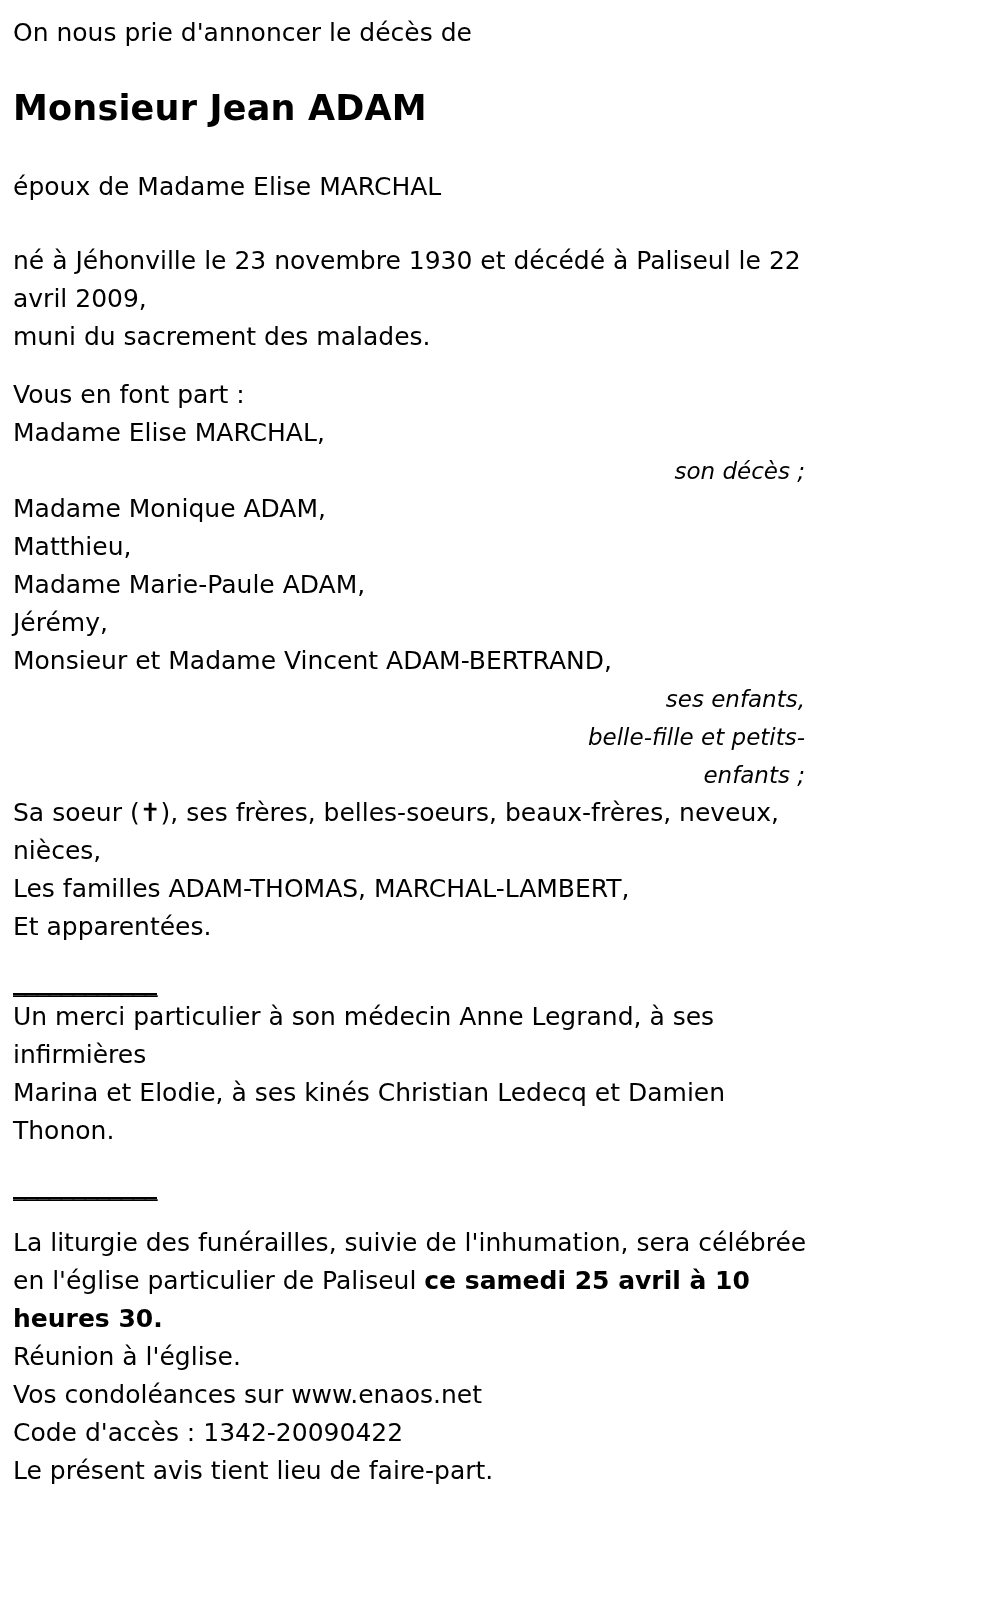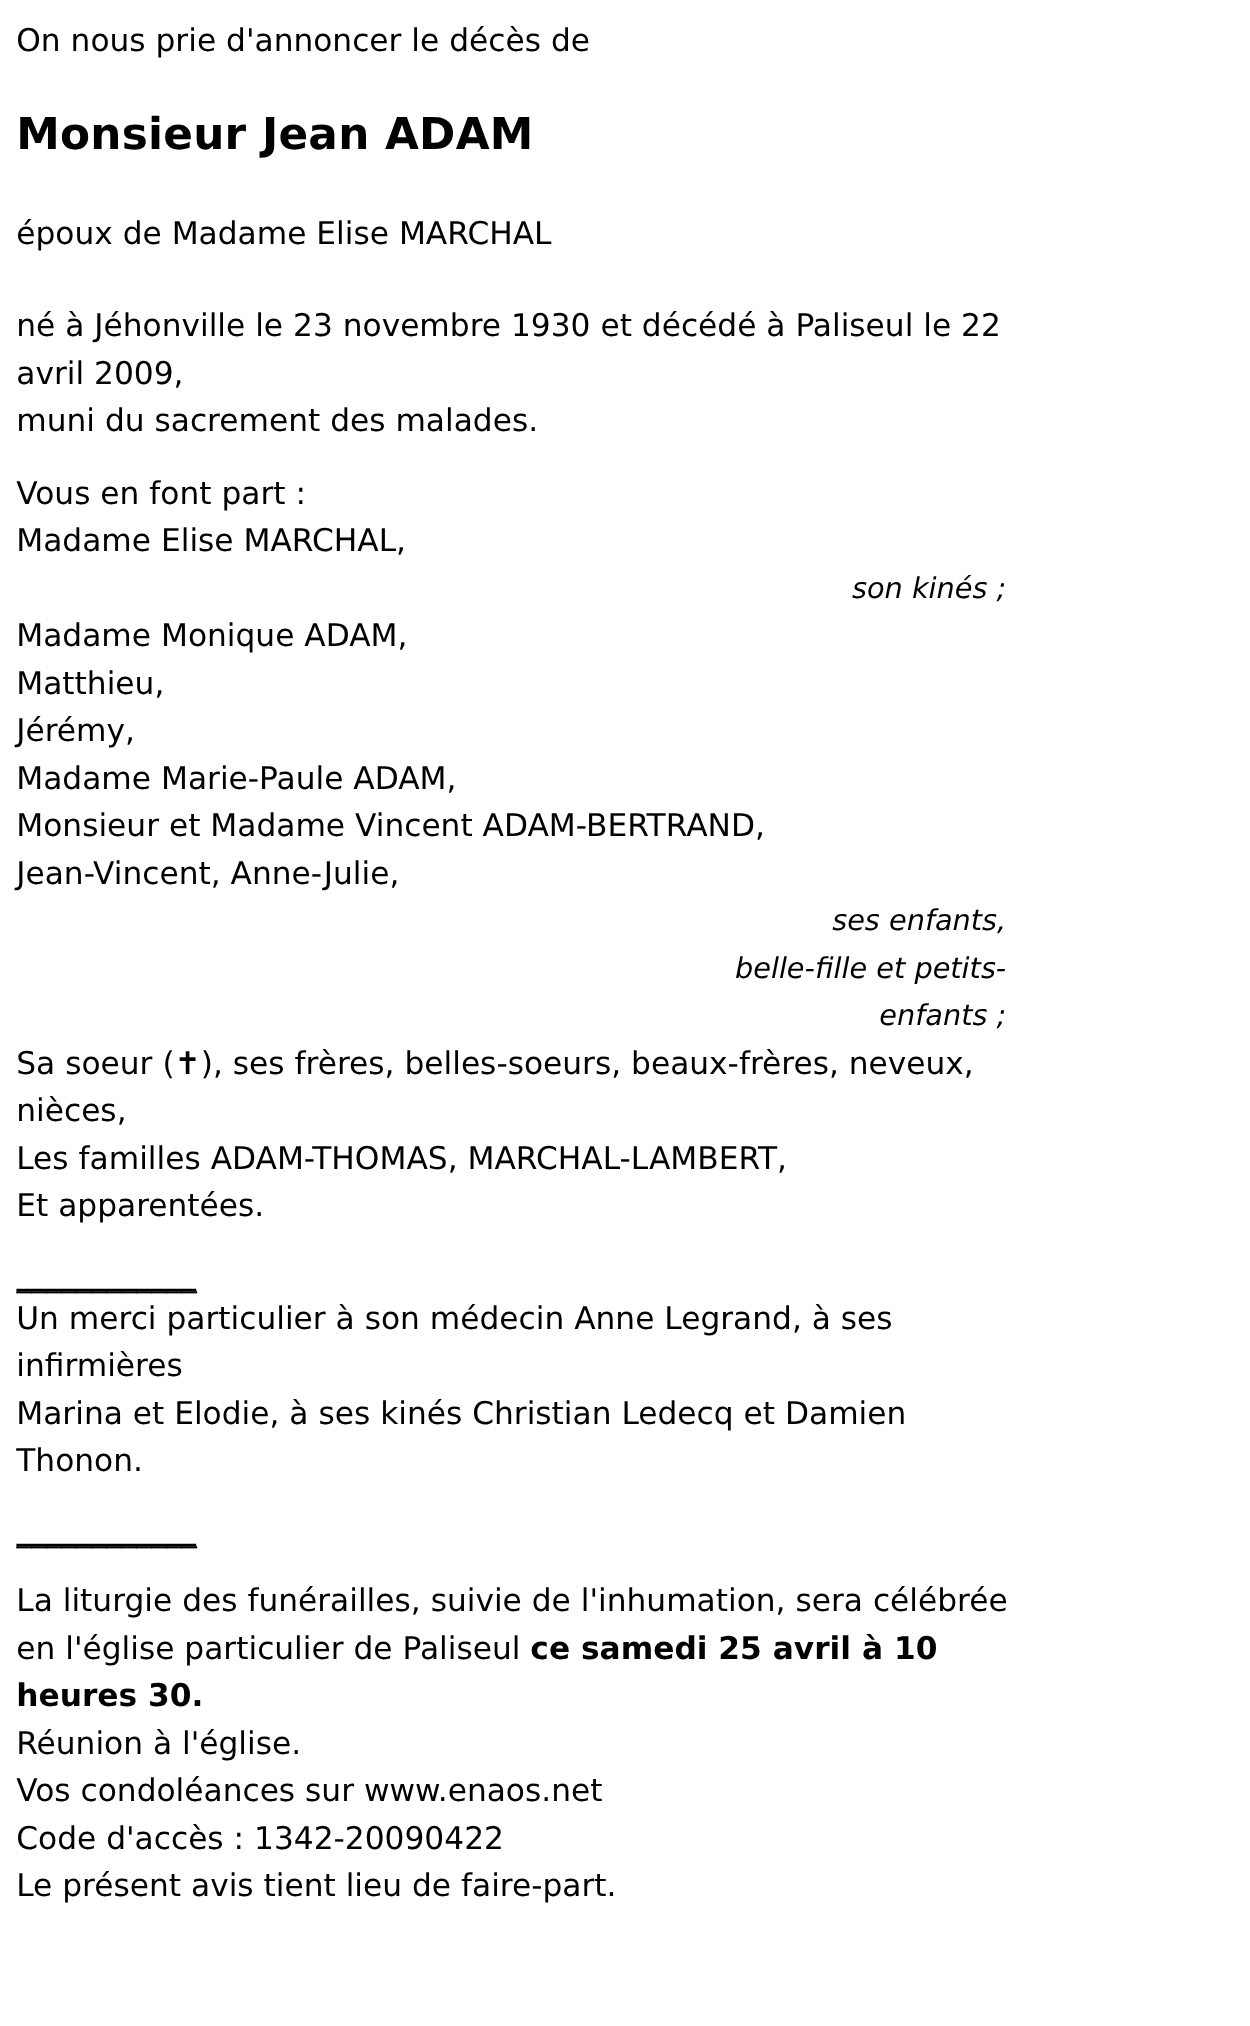--- a/index.html
+++ b/index.html
@@ -120,28 +120,27 @@
   <div class="deceased-name">Monsieur Jean ADAM</div>
 
   <div class="spouse-of">époux de Madame Elise MARCHAL</div>
 
   <div class="birth-death">né à Jéhonville le 23 novembre 1930 et décédé à Paliseul le 22 avril 2009,</div>
   <div class="sacrament">muni du sacrement des malades.</div>
 
   <div class="announce-intro">Vous en font part :</div>
 
   <div class="mourner">Madame Elise MARCHAL,</div>
-  <div class="relation">son kinés ;</div>
+  <div class="relation">son décès ;</div>
 
   <div class="mourner">Madame Monique ADAM,</div>
   <div class="mourner">Matthieu,</div>
+  <div class="mourner">Madame Marie-Paule ADAM,</div>
   <div class="mourner">Jérémy,</div>
-  <div class="mourner">Madame Marie-Paule ADAM,</div>
   <div class="mourner">Monsieur et Madame Vincent ADAM-BERTRAND,</div>
-  <div class="mourner">Jean-Vincent, Anne-Julie,</div>
 
   <div class="relation-block">ses enfants,</div>
   <div class="relation-block">belle-fille et petits-</div>
   <div class="relation-block">enfants ;</div>
 
   <div class="line">Sa soeur (✝), ses frères, belles-soeurs, beaux-frères, neveux, nièces,</div>
   <div class="line">Les familles ADAM-THOMAS, MARCHAL-LAMBERT,</div>
   <div class="line">Et apparentées.</div>
 
   <div class="gap-md"></div>

